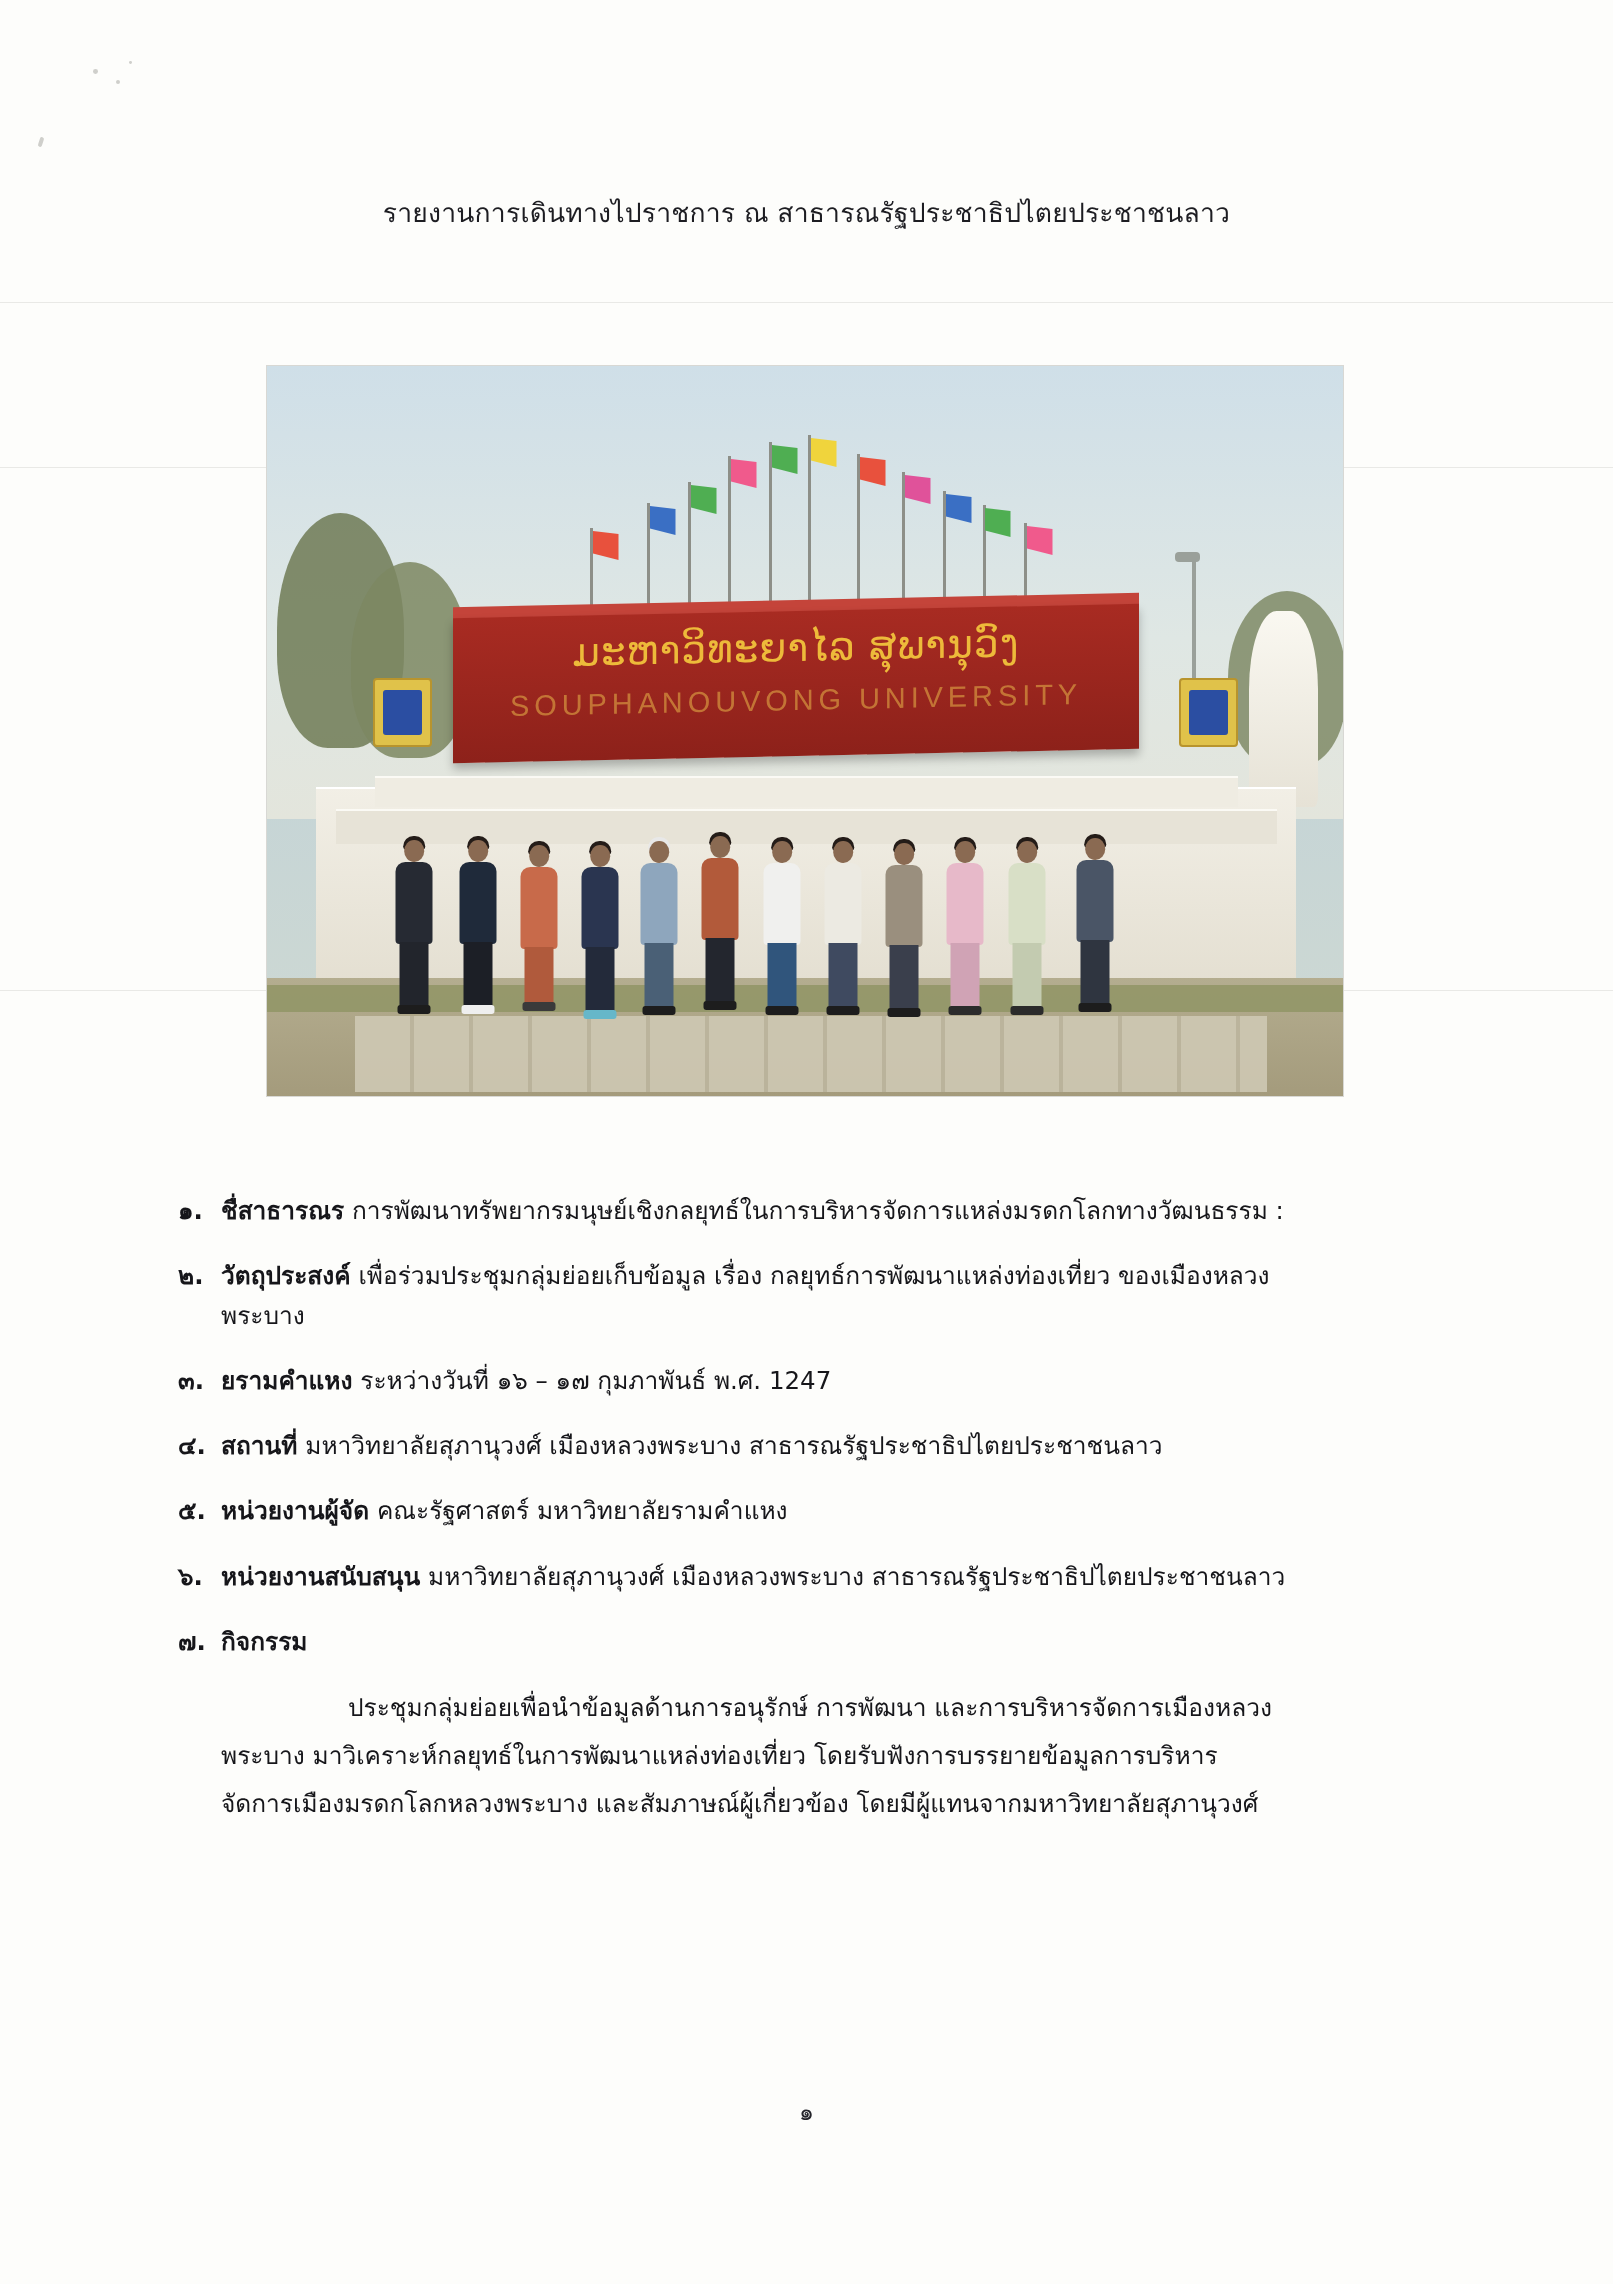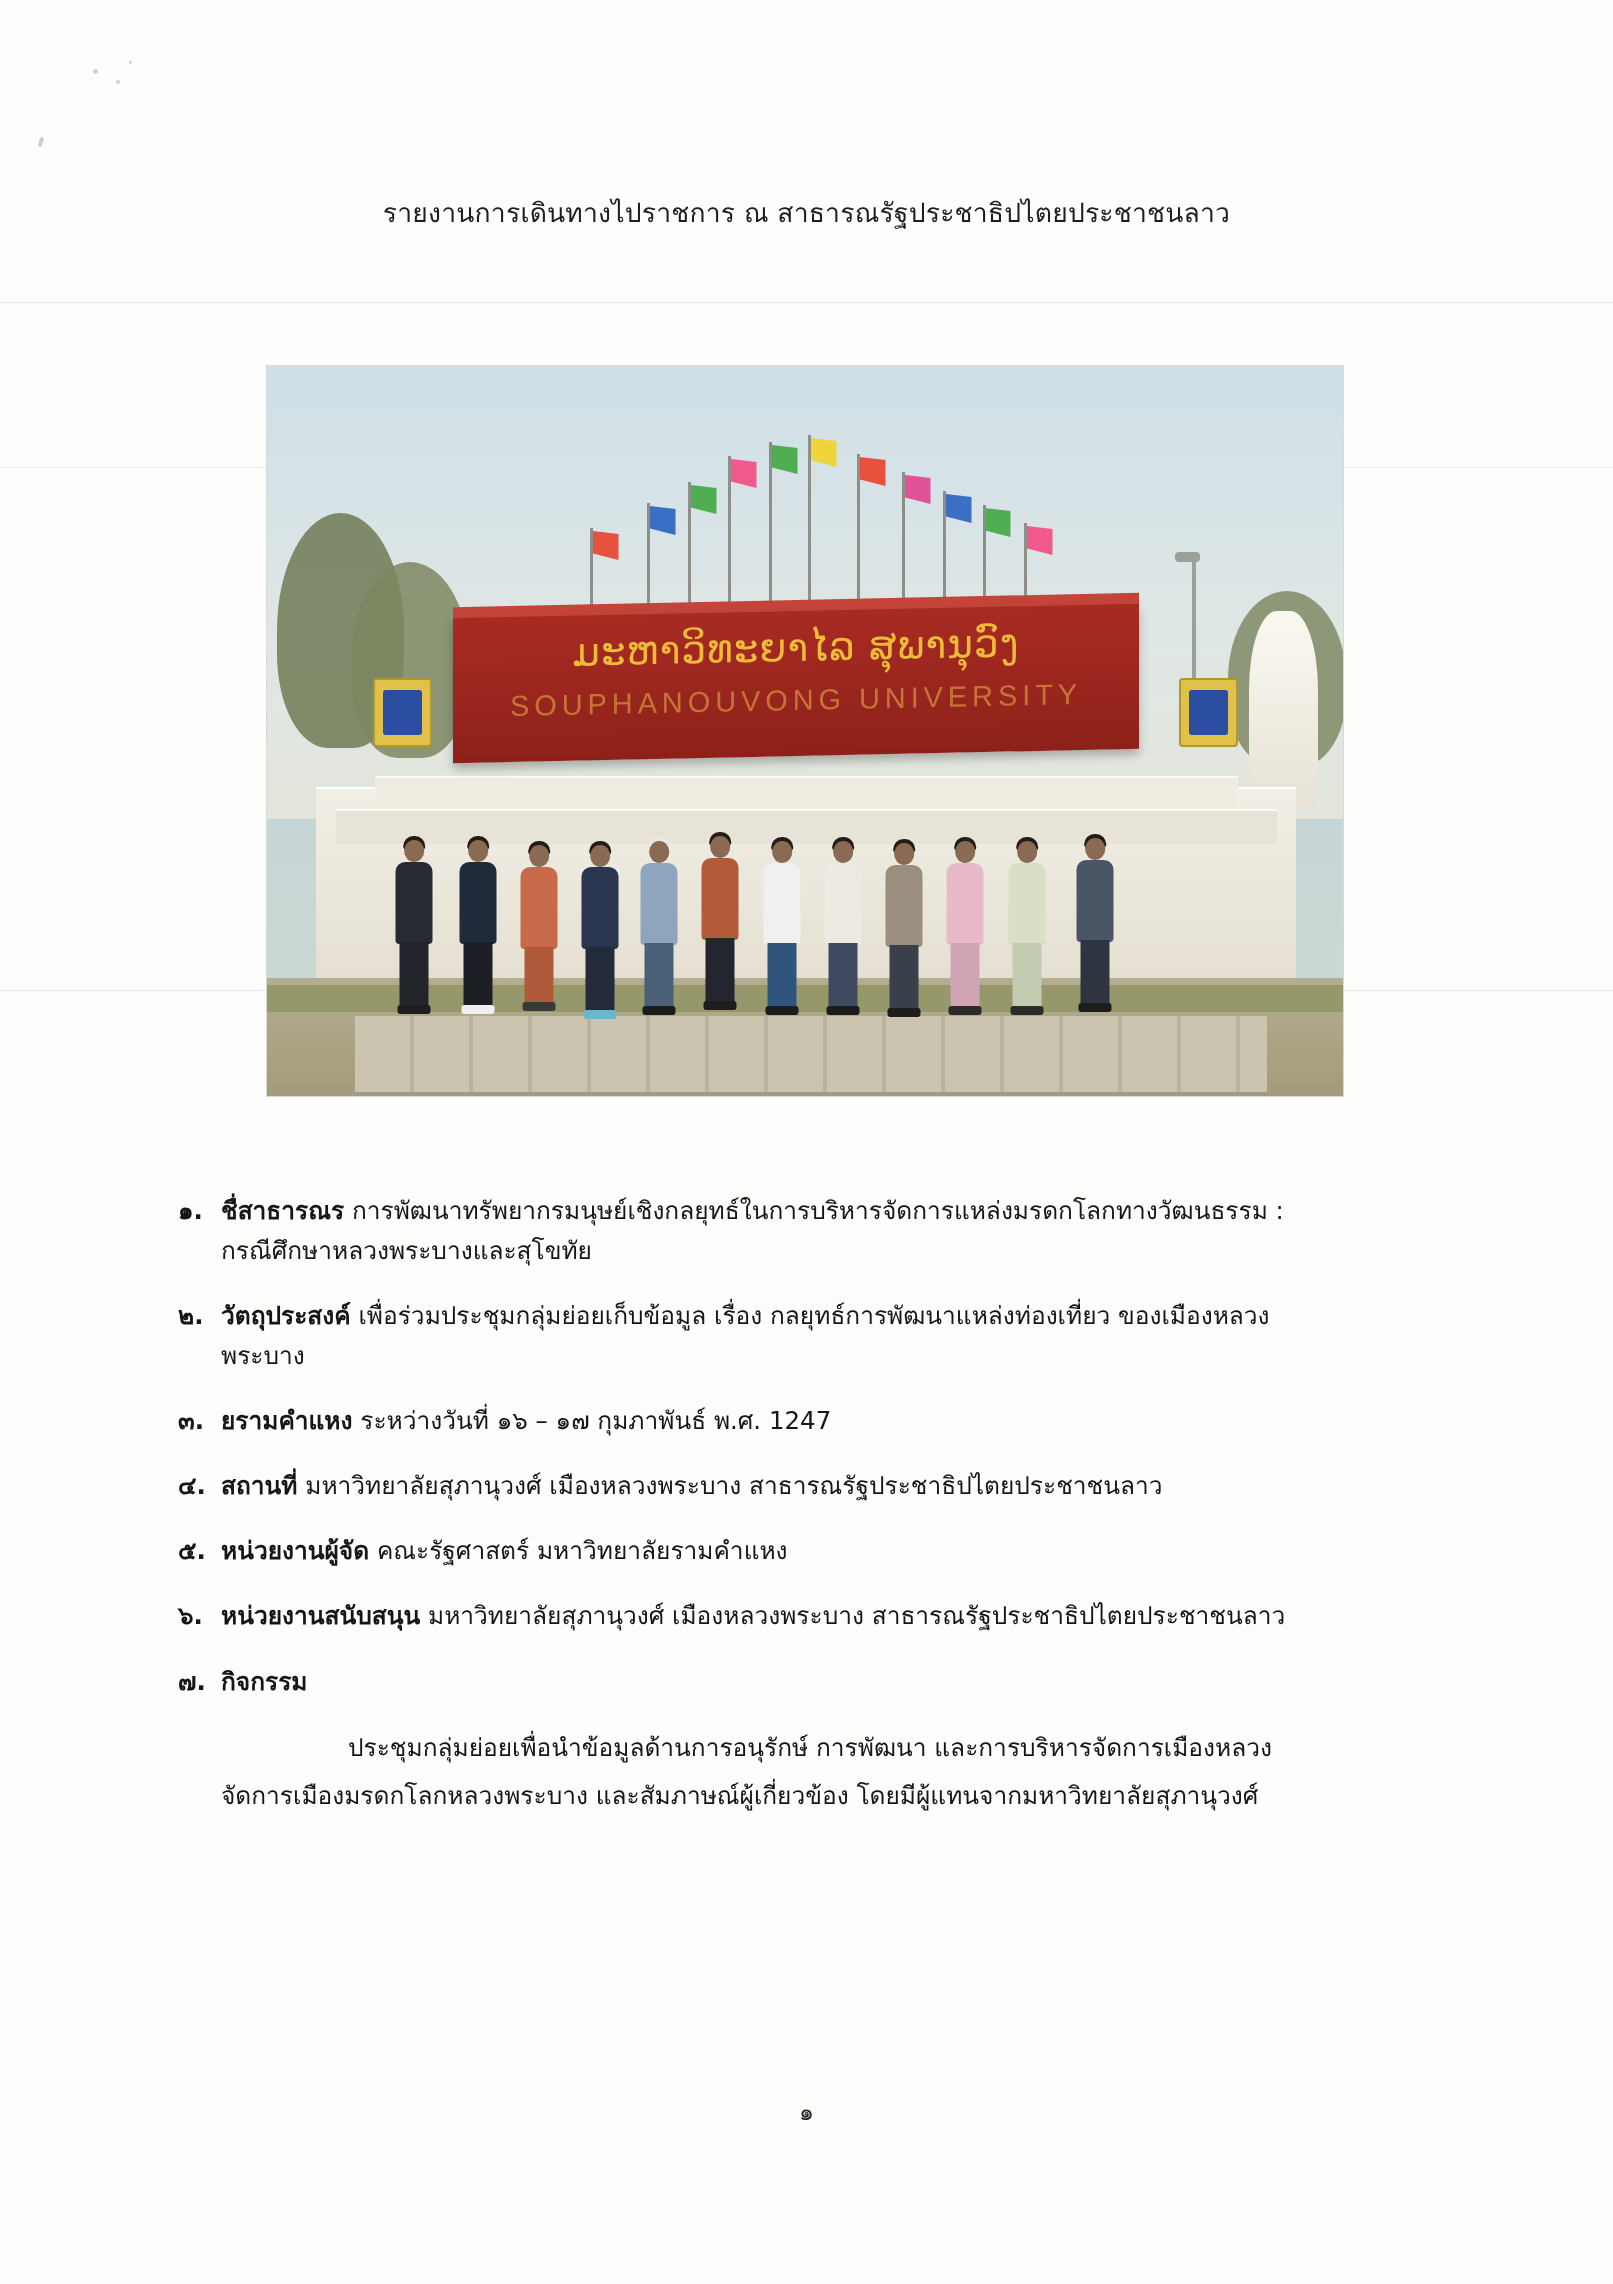--- a/index.html
+++ b/index.html
@@ -430,21 +430,20 @@
         <div class="shoes"></div>
     </div>
   </div>
 
   <div class="body-text">
 
     <div class="item">
       <div class="num">๑.</div>
       <div class="content">
         <span class="lead">ชื่สาธารณร</span><span> การพัฒนาทรัพยากรมนุษย์เชิงกลยุทธ์ในการบริหารจัดการแหล่งมรดกโลกทางวัฒนธรรม :</span>
-        <div>กรณีศึกษาหลวงพระบางและสุโขทัย</div>
       </div>
     </div>
 
     <div class="item">
       <div class="num">๒.</div>
       <div class="content">
         <span class="lead">วัตถุประสงค์</span><span> เพื่อร่วมประชุมกลุ่มย่อยเก็บข้อมูล เรื่อง กลยุทธ์การพัฒนาแหล่งท่องเที่ยว ของเมืองหลวง</span>
         <div>พระบาง</div>
       </div>
     </div>
@@ -479,20 +478,21 @@
 
     <div class="item">
       <div class="num">๗.</div>
       <div class="content">
         <span class="lead">กิจกรรม</span>
       </div>
     </div>
 
     <div class="activities-body">
       <div class="para"><span class="first"></span><span>ประชุมกลุ่มย่อยเพื่อนำข้อมูลด้านการอนุรักษ์ การพัฒนา และการบริหารจัดการเมืองหลวง</span></div>
+      <div class="para">พระบาง มาวิเคราะห์กลยุทธ์ในการพัฒนาแหล่งท่องเที่ยว โดยรับฟังการบรรยายข้อมูลการบริหาร</div>
       <div class="para">จัดการเมืองมรดกโลกหลวงพระบาง และสัมภาษณ์ผู้เกี่ยวข้อง โดยมีผู้แทนจากมหาวิทยาลัยสุภานุวงศ์</div>
     </div>
 
   </div>
 
   <div class="page-number">๑</div>
 
 </div>
 
 

